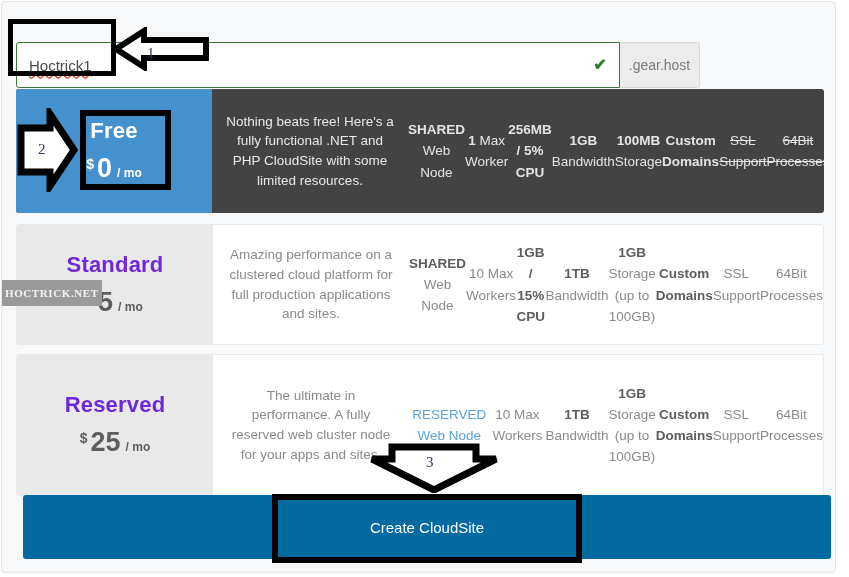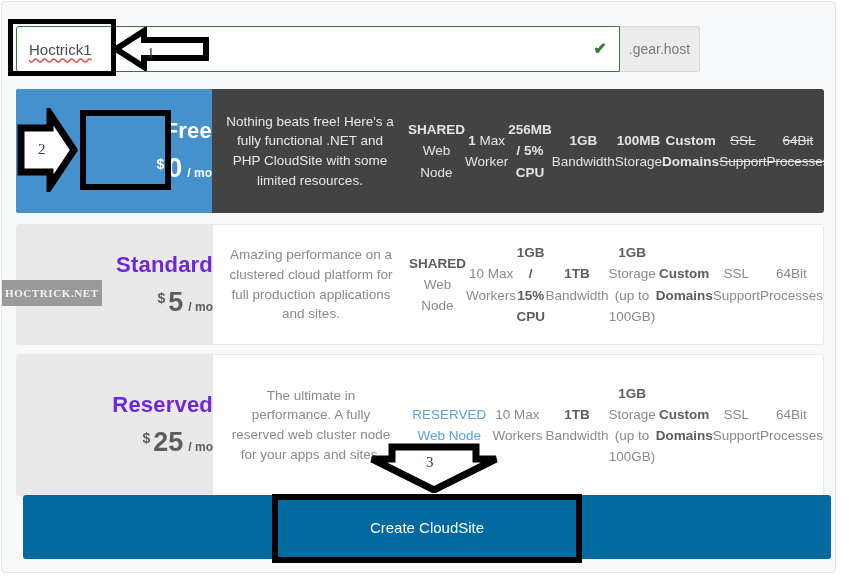--- a/index.html
+++ b/index.html
@@ -14,21 +14,21 @@
     position:absolute;left:1px;top:1px;
     width:835px;height:572px;
     background:#f7f8f9;
     border:1px solid #e3e5e7;
     border-radius:4px;
     box-sizing:border-box;
   }
 
   
   .domain-row{
-    position:absolute;left:14px;top:24px;
+    position:absolute;left:14px;top:40px;
     width:684px;height:46px;
     display:flex;
     border-radius:19px;
   }
   .name-input{
     flex:1;
     background:#ffffff;
     border:1px solid #3c763d;
     border-radius:3px 0 0 3px;
     display:flex;align-items:center;
@@ -68,21 +68,21 @@
     overflow:hidden;
     box-sizing:border-box;
   }
   .plan-free{ top:87px;height:124px; background:#434343; }
   .plan-standard{ top:222px;height:121px; background:#ffffff; border:1px solid #e9e9e9;}
   .plan-reserved{ top:352px;height:142px; background:#ffffff; border:1px solid #e9e9e9;}
 
   .plan-head{
     width:196px;
     display:flex;flex-direction:column;
-    align-items:flex-end;justify-content:center;
+    align-items:center;justify-content:center;
     flex-shrink:0;
   }
   .plan-free .plan-head{ background:#4591ce; }
   .plan-standard .plan-head,
   .plan-reserved .plan-head{ background:#e9e9e9; }
 
   .plan-title{ font-size:22px;font-weight:bold;letter-spacing:.2px;}
   .plan-free .plan-title{ color:#ffffff; }
   .plan-standard .plan-title,
   .plan-reserved .plan-title{ color:#6d28d9; }

